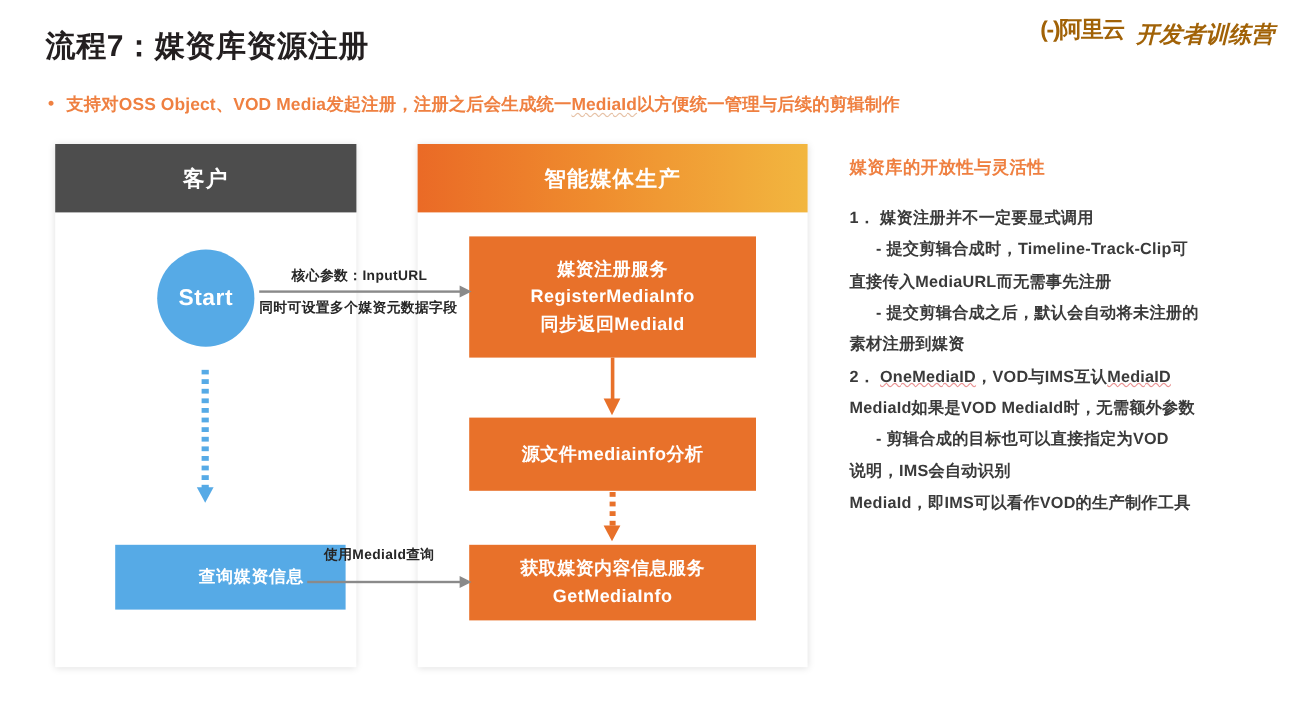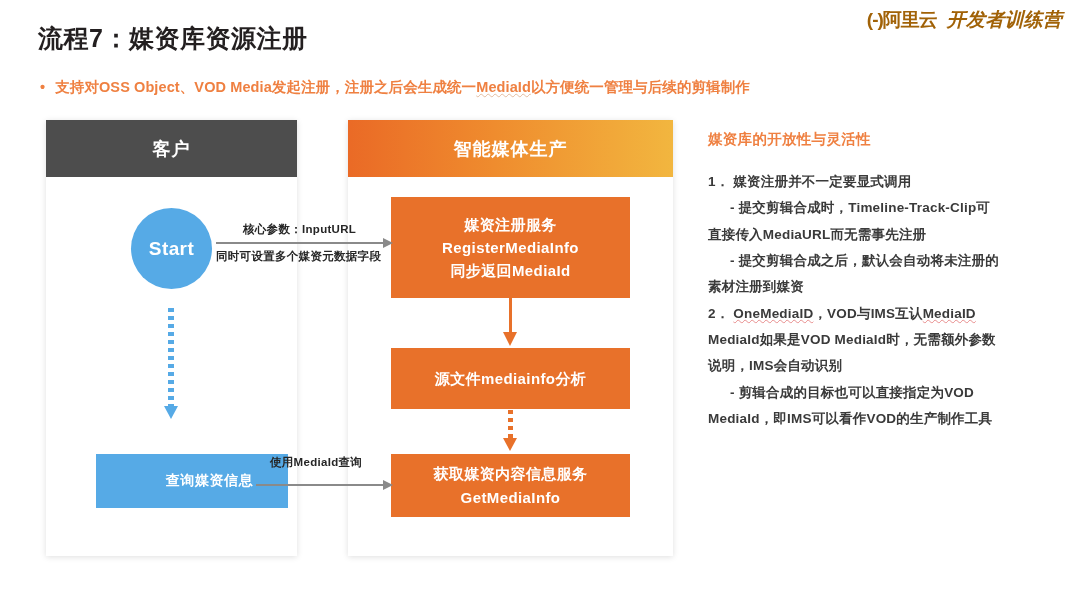--- a/index.html
+++ b/index.html
@@ -33,20 +33,21 @@
   }
   .brand-mark {
     font-size: 19px;
     font-weight: 700;
     letter-spacing: -1px;
   }
   .brand-sub {
     font-style: italic;
     font-weight: 700;
     font-size: 19px;
+    margin-top: 9px;
   }
 
   .page-title {
     position: absolute;
     left: 38px;
     top: 22px;
     font-size: 25px;
     font-weight: 700;
     color: #231f20;
     letter-spacing: 0.5px;
@@ -326,16 +327,16 @@
 
 <div class="notes">
   <div class="notes-title">媒资库的开放性与灵活性</div>
   <div class="note-item">1． 媒资注册并不一定要显式调用</div>
   <div class="note-item indent">- 提交剪辑合成时，Timeline-Track-Clip可</div>
   <div class="note-item">直接传入MediaURL而无需事先注册</div>
   <div class="note-item indent">- 提交剪辑合成之后，默认会自动将未注册的</div>
   <div class="note-item">素材注册到媒资</div>
   <div class="note-item"><span>2． </span><span class="wavy">OneMediaID</span><span>，VOD与IMS互认</span><span class="wavy">MediaID</span></div>
   <div class="note-item">MediaId如果是VOD MediaId时，无需额外参数</div>
+  <div class="note-item indent">- 剪辑合成的目标也可以直接指定为VOD</div>
   <div class="note-item">说明，IMS会自动识别</div>
-  <div class="note-item indent">- 剪辑合成的目标也可以直接指定为VOD</div>
   <div class="note-item">MediaId，即IMS可以看作VOD的生产制作工具</div>
 </div>
 
 </body></html>

